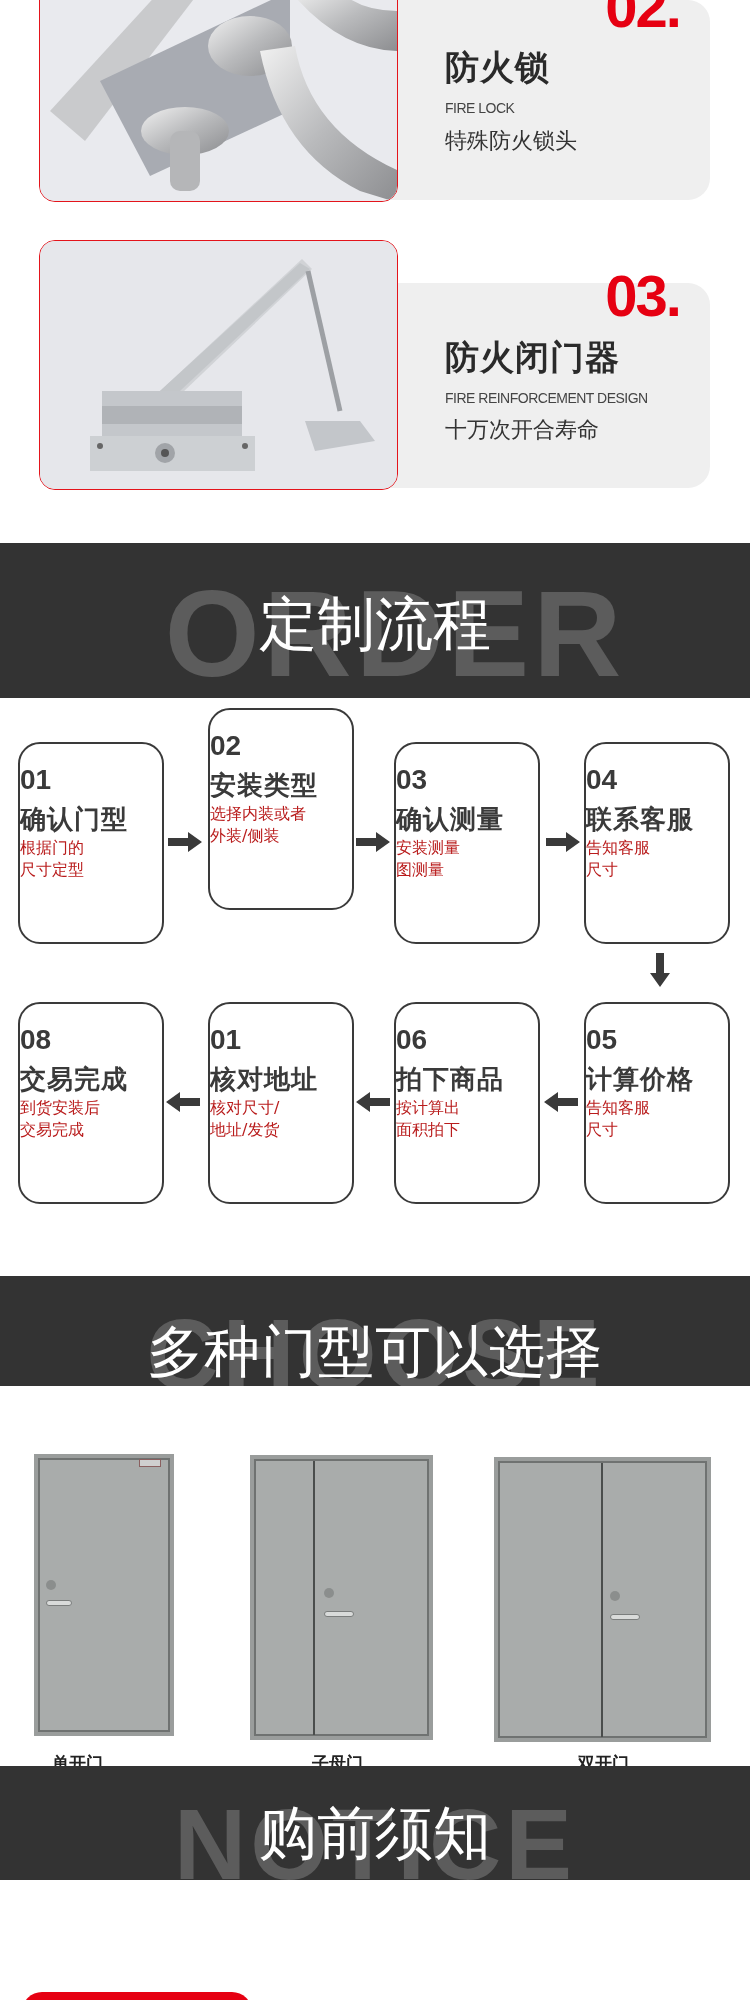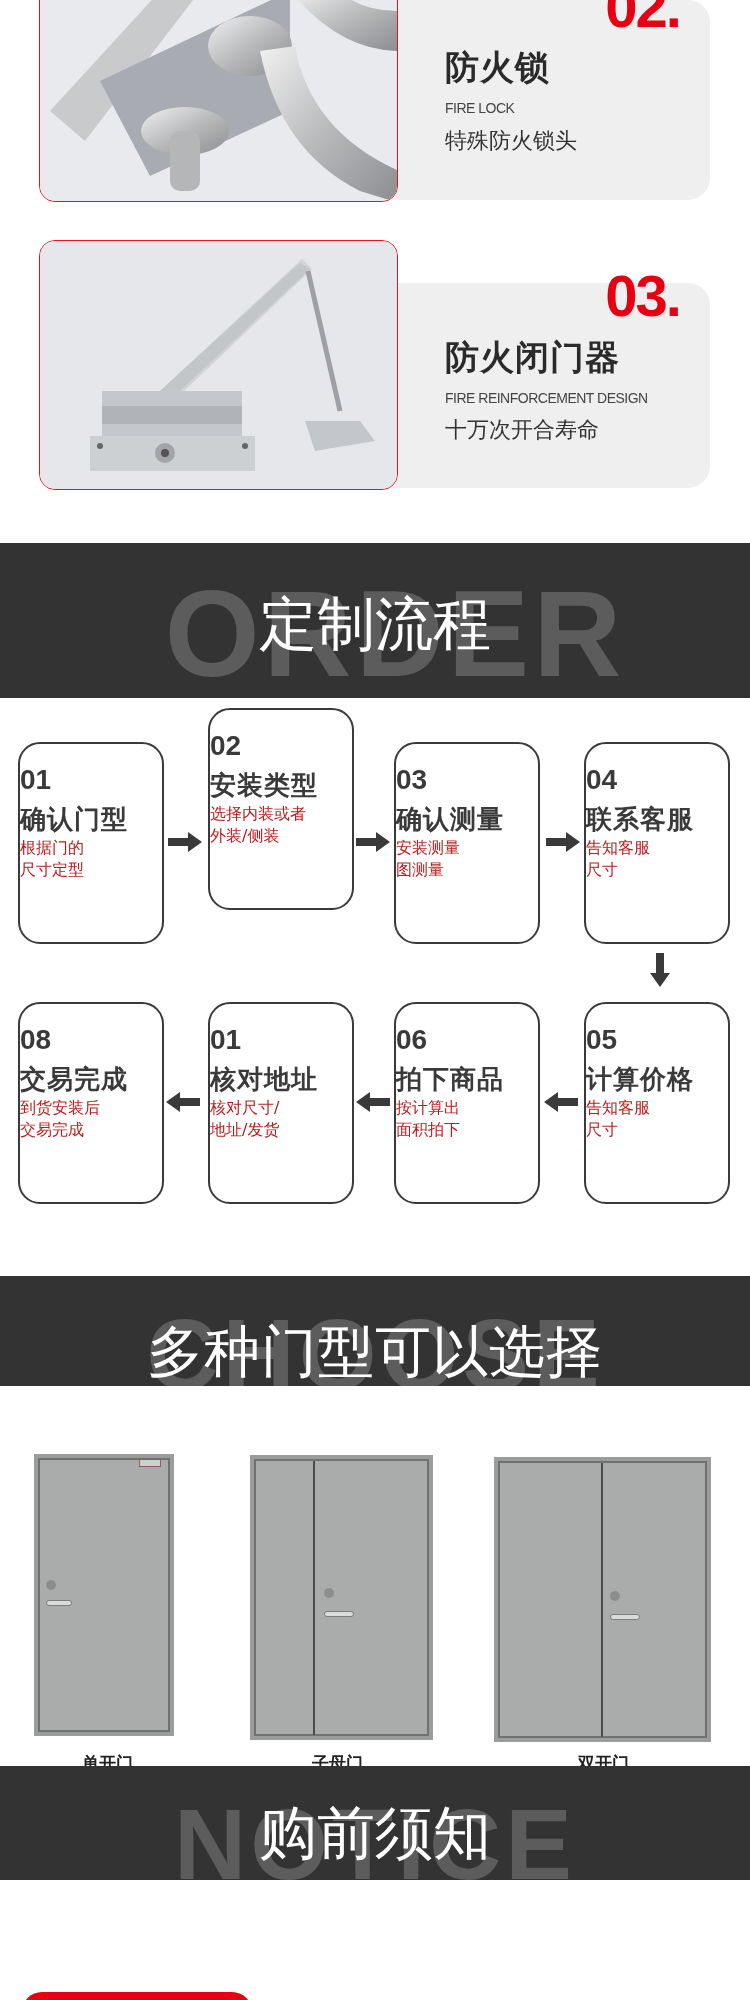--- a/index.html
+++ b/index.html
@@ -198,21 +198,21 @@
 </section>
 
 <div>
 
   <div class="door-wrap" style="left:34px;top:1454px;width:140px;height:290px;">
     <div class="door" style="left:0;top:0;width:140px;height:282px;"></div>
     <div style="position:absolute;left:105px;top:5px;width:22px;height:8px;background:#cfcfcf;border:1px solid #8a6060;"></div>
     <div style="position:absolute;left:12px;top:126px;width:10px;height:10px;border-radius:50%;background:#8b8e8d;"></div>
     <div style="position:absolute;left:12px;top:146px;width:26px;height:6px;border-radius:3px;background:#d9dbda;border:1px solid #7b7e7d;"></div>
   </div>
-  <div class="door-label" style="left:82px;top:1752px;">单开门</div>
+  <div class="door-label" style="left:52px;top:1752px;">单开门</div>
 
   <div class="door-wrap" style="left:250px;top:1455px;width:183px;height:290px;">
     <div class="door" style="left:0;top:0;width:183px;height:285px;"></div>
     <div style="position:absolute;left:63px;top:6px;width:2px;height:274px;background:#4a4d4c;"></div>
     <div style="position:absolute;left:74px;top:133px;width:10px;height:10px;border-radius:50%;background:#8b8e8d;"></div>
     <div style="position:absolute;left:74px;top:156px;width:30px;height:6px;border-radius:3px;background:#d9dbda;border:1px solid #7b7e7d;"></div>
   </div>
   <div class="door-label" style="left:312px;top:1752px;">子母门</div>
 
   <div class="door-wrap" style="left:494px;top:1457px;width:217px;height:288px;">

